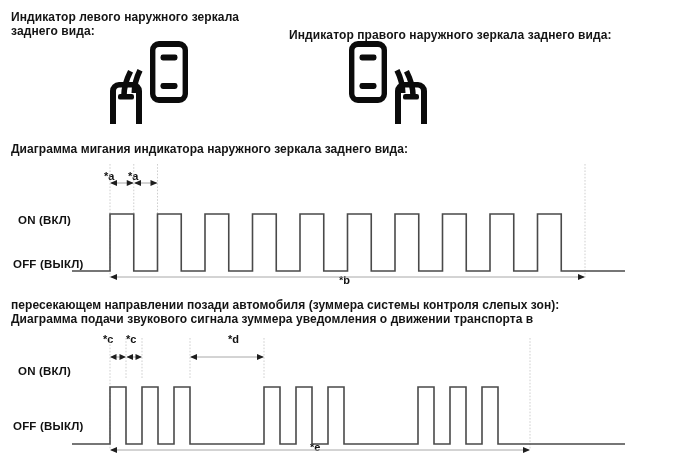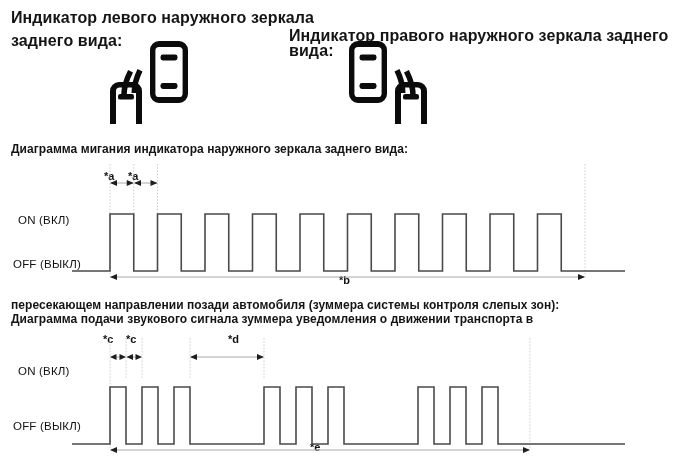--- a/index.html
+++ b/index.html
@@ -11,36 +11,36 @@
     width: 691px;
     height: 465px;
     position: relative;
     font-family: "Liberation Sans", sans-serif;
     color: #1a1a1a;
     overflow: hidden;
   }
   .abs { position: absolute; }
 
   .caption {
-    font-size: 16px;
+    font-size: 12px;
     line-height: 15px;
     font-weight: 600;
     color: #141414;
     letter-spacing: 0.1px;
   }
   .section-title {
     font-size: 12px;
     line-height: 15.5px;
     font-weight: 600;
     color: #141414;
     letter-spacing: 0.05px;
   }
   .axis-label {
     font-size: 11.5px;
-    font-weight: 400;
+    font-weight: 700;
     color: #111111;
     letter-spacing: 0.2px;
     white-space: nowrap;
   }
   .dim-label {
     font-size: 11px;
     font-weight: 700;
     color: #111111;
     white-space: nowrap;
   }
@@ -61,21 +61,21 @@
     stroke: #a8a8a8;
     stroke-width: 1;
   }
   .arrowhead { fill: #1e1e1e; }
   .icon-blk { fill: #0b0b0b; }
 </style>
 </head>
 <body>
 
 <div class="abs caption" style="left:11px; top:10px;">Индикатор левого наружного зеркала</div>
-<div class="abs caption" style="left:11px; top:33px;">заднего вида:</div>
+<div class="abs caption" style="left:11px; top:24px;">заднего вида:</div>
 
 <div class="abs caption" style="left:289px; top:28px;">Индикатор правого наружного зеркала заднего вида:</div>
 
 <div class="abs" style="left:100px; top:38px; width:112px; height:86px;">
   <svg width="112" height="86" viewBox="0 0 112 86" aria-hidden="true">
 
     <g class="icon-blk">
       <path d="M59,3 h20 a9,9 0 0 1 9,9 v44 a9,9 0 0 1 -9,9 h-20 a9,9 0 0 1 -9,-9 v-44 a9,9 0 0 1 9,-9 z
                M59,9 a3.6,3.6 0 0 0 -3.6,3.6 v42.8 a3.6,3.6 0 0 0 3.6,3.6 h20 a3.6,3.6 0 0 0 3.6,-3.6
                v-42.8 a3.6,3.6 0 0 0 -3.6,-3.6 z"></path>

